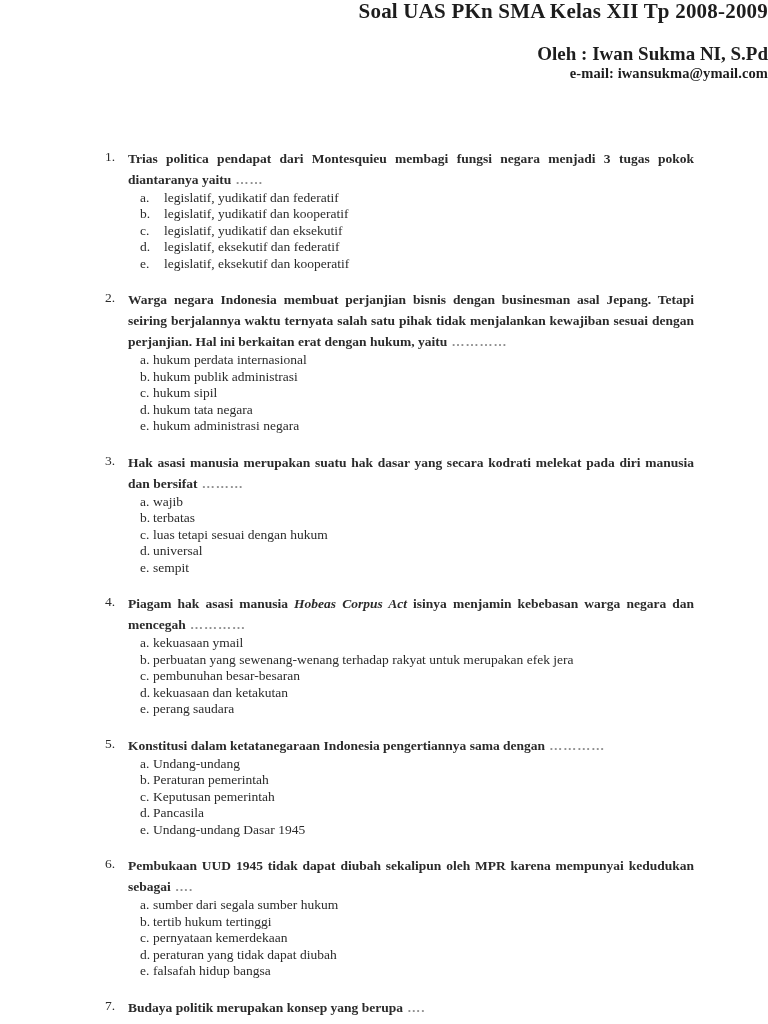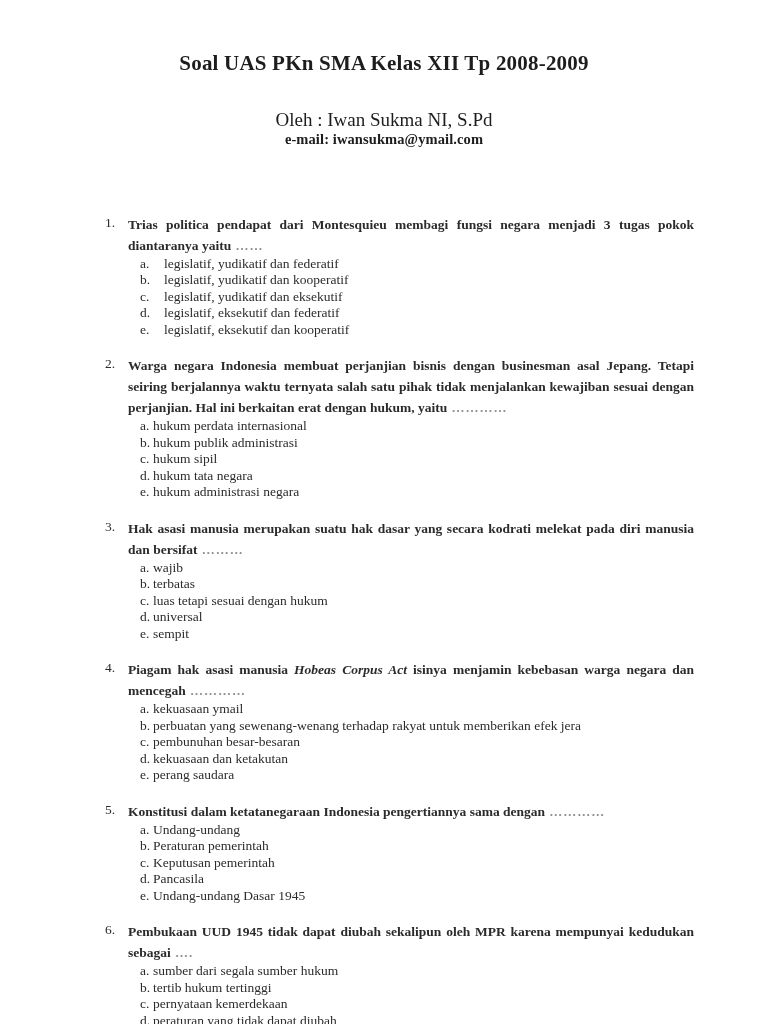--- a/index.html
+++ b/index.html
@@ -19,34 +19,33 @@
   .page {
     position: relative;
     width: 768px;
     height: 1024px;
     background: #ffffff;
     box-sizing: border-box;
   }
 
   
   .doc-header {
-    padding-top: 52px;
-    text-align: center;
+    text-align: right;
   }
   .doc-title {
     font-size: 21px;
     font-weight: bold;
     letter-spacing: 0.2px;
     color: #1d1d1d;
     line-height: 1.1;
   }
   .doc-author {
-    margin-top: 34px;
+    margin-top: 20px;
     font-size: 19px;
-    font-weight: normal;
+    font-weight: bold;
     color: #1d1d1d;
     line-height: 1.15;
   }
   .doc-email {
     margin-top: 0;
     font-size: 14.5px;
     font-weight: bold;
     color: #1d1d1d;
     letter-spacing: 0.1px;
   }
@@ -217,21 +216,21 @@
           <div class="q-num">4.</div>
           <div class="q-text"><span>Piagam hak asasi manusia </span><span class="italic">Hobeas Corpus Act</span><span> isinya menjamin kebebasan warga negara dan mencegah</span><span class="dots"> …………</span></div>
         </div>
         <div class="options tight-gap">
           <div class="option">
             <span class="opt-letter">a.</span>
             <span class="opt-text">kekuasaan ymail</span>
           </div>
           <div class="option">
             <span class="opt-letter">b.</span>
-            <span class="opt-text">perbuatan yang sewenang-wenang terhadap rakyat untuk memberikan efek jera</span>
+            <span class="opt-text">perbuatan yang sewenang-wenang terhadap rakyat untuk merupakan efek jera</span>
           </div>
           <div class="option">
             <span class="opt-letter">c.</span>
             <span class="opt-text">pembunuhan besar-besaran</span>
           </div>
           <div class="option">
             <span class="opt-letter">d.</span>
             <span class="opt-text">kekuasaan dan ketakutan</span>
           </div>
           <div class="option">

